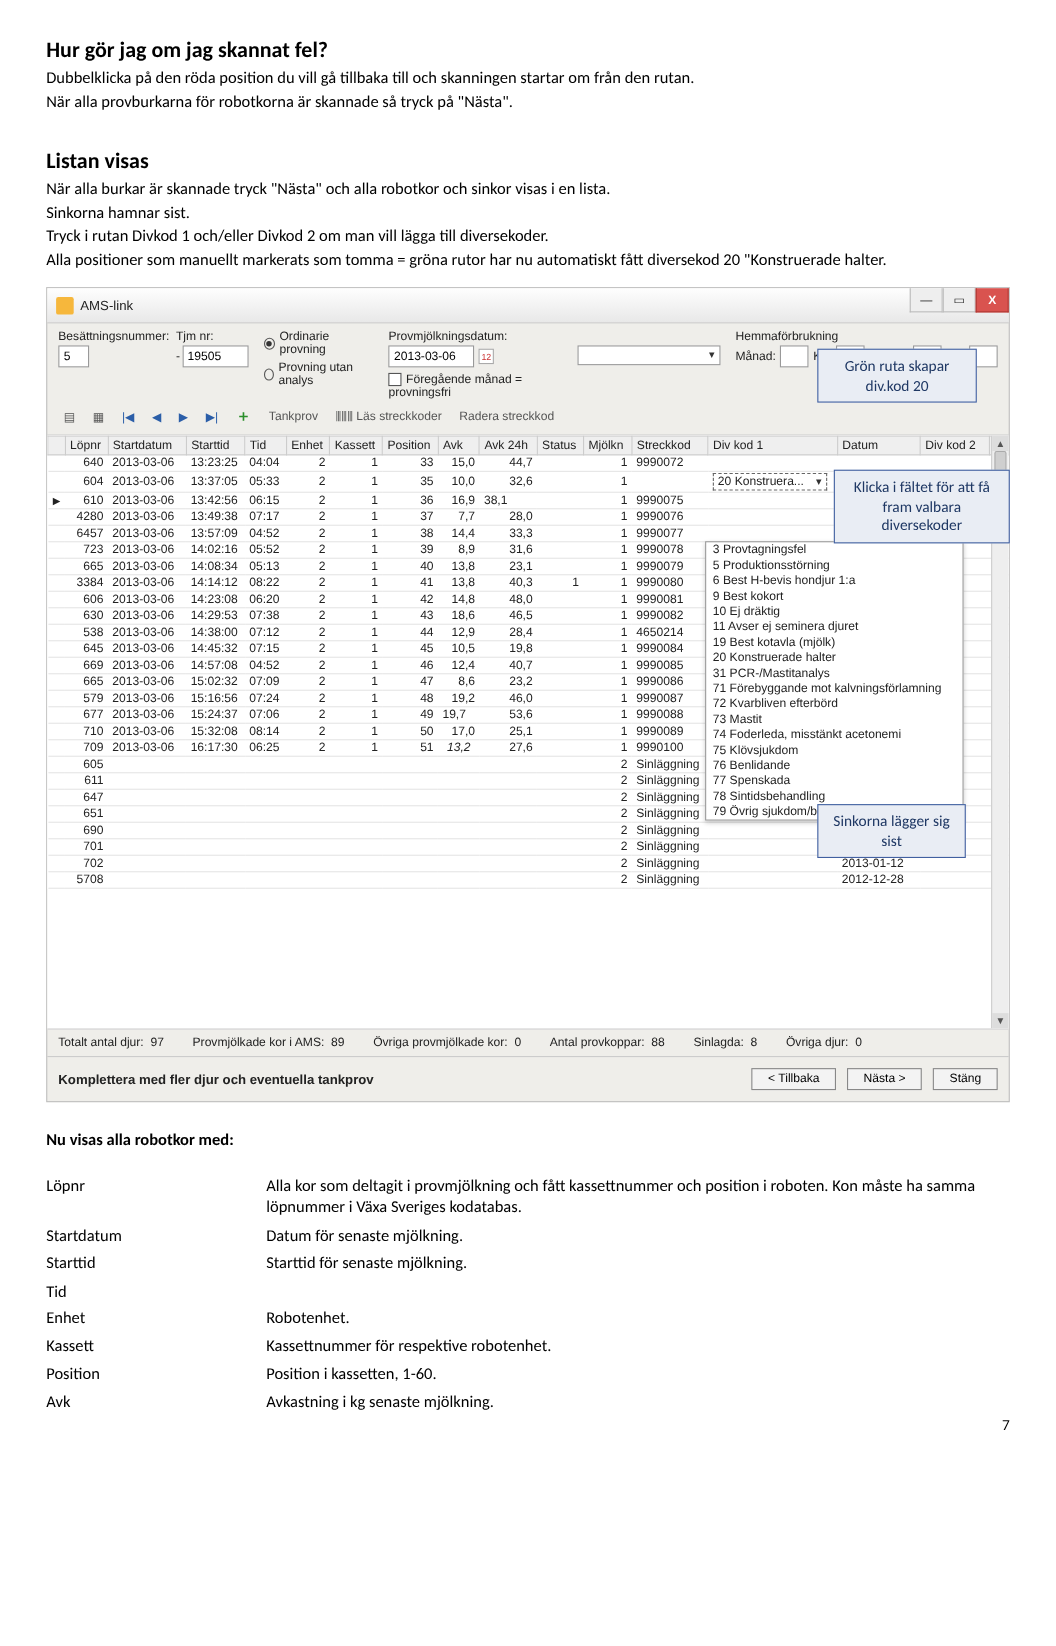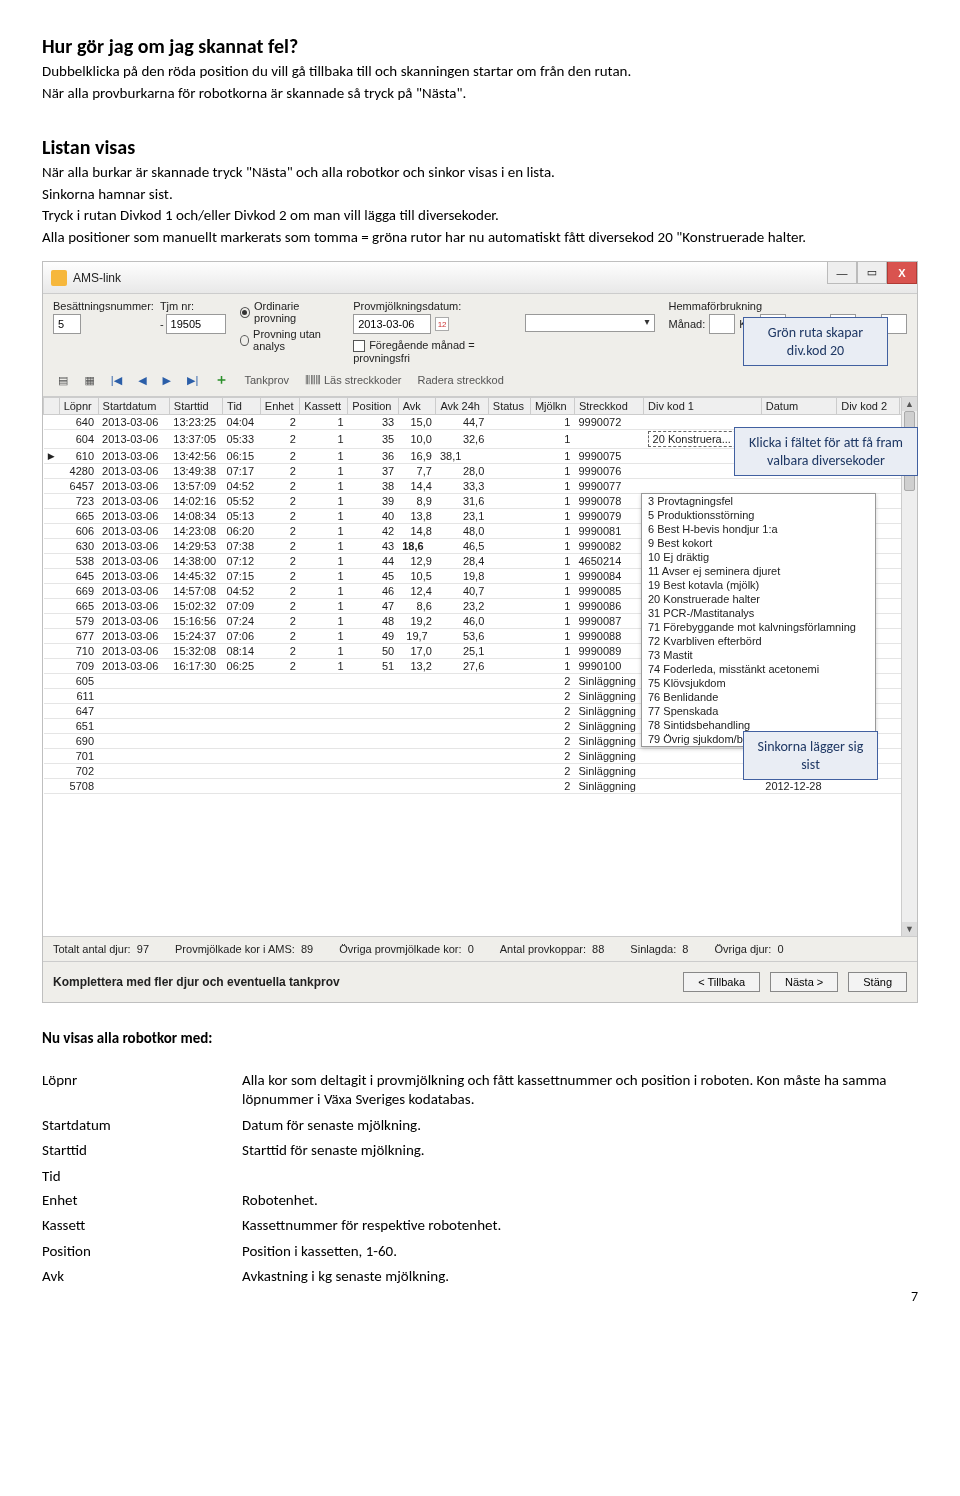--- a/index.html
+++ b/index.html
@@ -65,21 +65,21 @@
 
 <h2 class="section-title">Listan visas</h2>
 <p class="tight">När alla burkar är skannade tryck "Nästa" och alla robotkor och sinkor visas i en lista.</p>
 <p class="tight">Sinkorna hamnar sist.</p>
 <p class="tight">Tryck i rutan Divkod 1 och/eller Divkod 2 om man vill lägga till diversekoder.</p>
 <p>Alla positioner som manuellt markerats som tomma = gröna rutor har nu automatiskt fått diversekod 20 "Konstruerade halter.</p>
 
 <div class="img-wrap">
 
   <div class="callout" style="top:56px; right:30px; width:145px;">Grön ruta skapar div.kod 20</div>
-  <div class="callout" style="top:166px; right:0px; width:184px;">Klicka i fältet för att få fram valbara diversekoder</div>
+  <div class="callout" style="top:166px; right:0px; width:160px;">Klicka i fältet för att få fram valbara diversekoder</div>
   <div class="callout" style="top:470px; right:40px; width:135px;">Sinkorna lägger sig sist</div>
 
   <div class="app-window">
     <div class="titlebar">
       <div class="ticon"></div>
       <div class="ttext">AMS-link</div>
       <div class="tbar-btns">
         <div>—</div>
         <div>▭</div>
         <div class="close">X</div>
@@ -303,20 +303,39 @@
               <td style="text-align: right;"></td>
               <td style="text-align: right;">1</td>
               <td>9990079</td>
               <td></td>
               <td></td>
               <td></td>
               <td>&nbsp;</td>
             </tr>
             <tr>
               <td style="text-align: center; font-size: 9px;">&nbsp;</td>
+              <td style="text-align: right;">3384</td>
+              <td>2013-03-06</td>
+              <td>14:14:12</td>
+              <td>08:22</td>
+              <td style="text-align: right;">2</td>
+              <td style="text-align: right;">1</td>
+              <td style="text-align: right;">41</td>
+              <td style="text-align: right;">13,8</td>
+              <td style="text-align: right;">40,3</td>
+              <td style="text-align: right;">1</td>
+              <td style="text-align: right;">1</td>
+              <td>9990080</td>
+              <td></td>
+              <td></td>
+              <td></td>
+              <td>&nbsp;</td>
+            </tr>
+            <tr>
+              <td style="text-align: center; font-size: 9px;">&nbsp;</td>
               <td style="text-align: right;">606</td>
               <td>2013-03-06</td>
               <td>14:23:08</td>
               <td>06:20</td>
               <td style="text-align: right;">2</td>
               <td style="text-align: right;">1</td>
               <td style="text-align: right;">42</td>
               <td style="text-align: right;">14,8</td>
               <td style="text-align: right;">48,0</td>
               <td style="text-align: right;"></td>
@@ -329,21 +348,21 @@
             </tr>
             <tr>
               <td style="text-align: center; font-size: 9px;">&nbsp;</td>
               <td style="text-align: right;">630</td>
               <td>2013-03-06</td>
               <td>14:29:53</td>
               <td>07:38</td>
               <td style="text-align: right;">2</td>
               <td style="text-align: right;">1</td>
               <td style="text-align: right;">43</td>
-              <td style="text-align: left; font-weight: bold;">18,6</td>
+              <td style="text-align: right;">18,6</td>
               <td style="text-align: right;">46,5</td>
               <td style="text-align: right;"></td>
               <td style="text-align: right;">1</td>
               <td>9990082</td>
               <td></td>
               <td></td>
               <td></td>
               <td>&nbsp;</td>
             </tr>
             <tr>
@@ -443,21 +462,21 @@
             </tr>
             <tr>
               <td style="text-align: center; font-size: 9px;">&nbsp;</td>
               <td style="text-align: right;">677</td>
               <td>2013-03-06</td>
               <td>15:24:37</td>
               <td>07:06</td>
               <td style="text-align: right;">2</td>
               <td style="text-align: right;">1</td>
               <td style="text-align: right;">49</td>
-              <td style="text-align: center;">19,7</td>
+              <td style="text-align: left;">19,7</td>
               <td style="text-align: right;">53,6</td>
               <td style="text-align: right;"></td>
               <td style="text-align: right;">1</td>
               <td>9990088</td>
               <td></td>
               <td></td>
               <td></td>
               <td>&nbsp;</td>
             </tr>
             <tr>
@@ -481,21 +500,21 @@
             </tr>
             <tr>
               <td style="text-align: center; font-size: 9px;">&nbsp;</td>
               <td style="text-align: right;">709</td>
               <td>2013-03-06</td>
               <td>16:17:30</td>
               <td>06:25</td>
               <td style="text-align: right;">2</td>
               <td style="text-align: right;">1</td>
               <td style="text-align: right;">51</td>
-              <td style="text-align: right;">13,2</td>
+              <td style="text-align: center; font-style: italic;">13,2</td>
               <td style="text-align: right;">27,6</td>
               <td style="text-align: right;"></td>
               <td style="text-align: right;">1</td>
               <td>9990100</td>
               <td></td>
               <td></td>
               <td></td>
               <td>&nbsp;</td>
             </tr>
             <tr>

